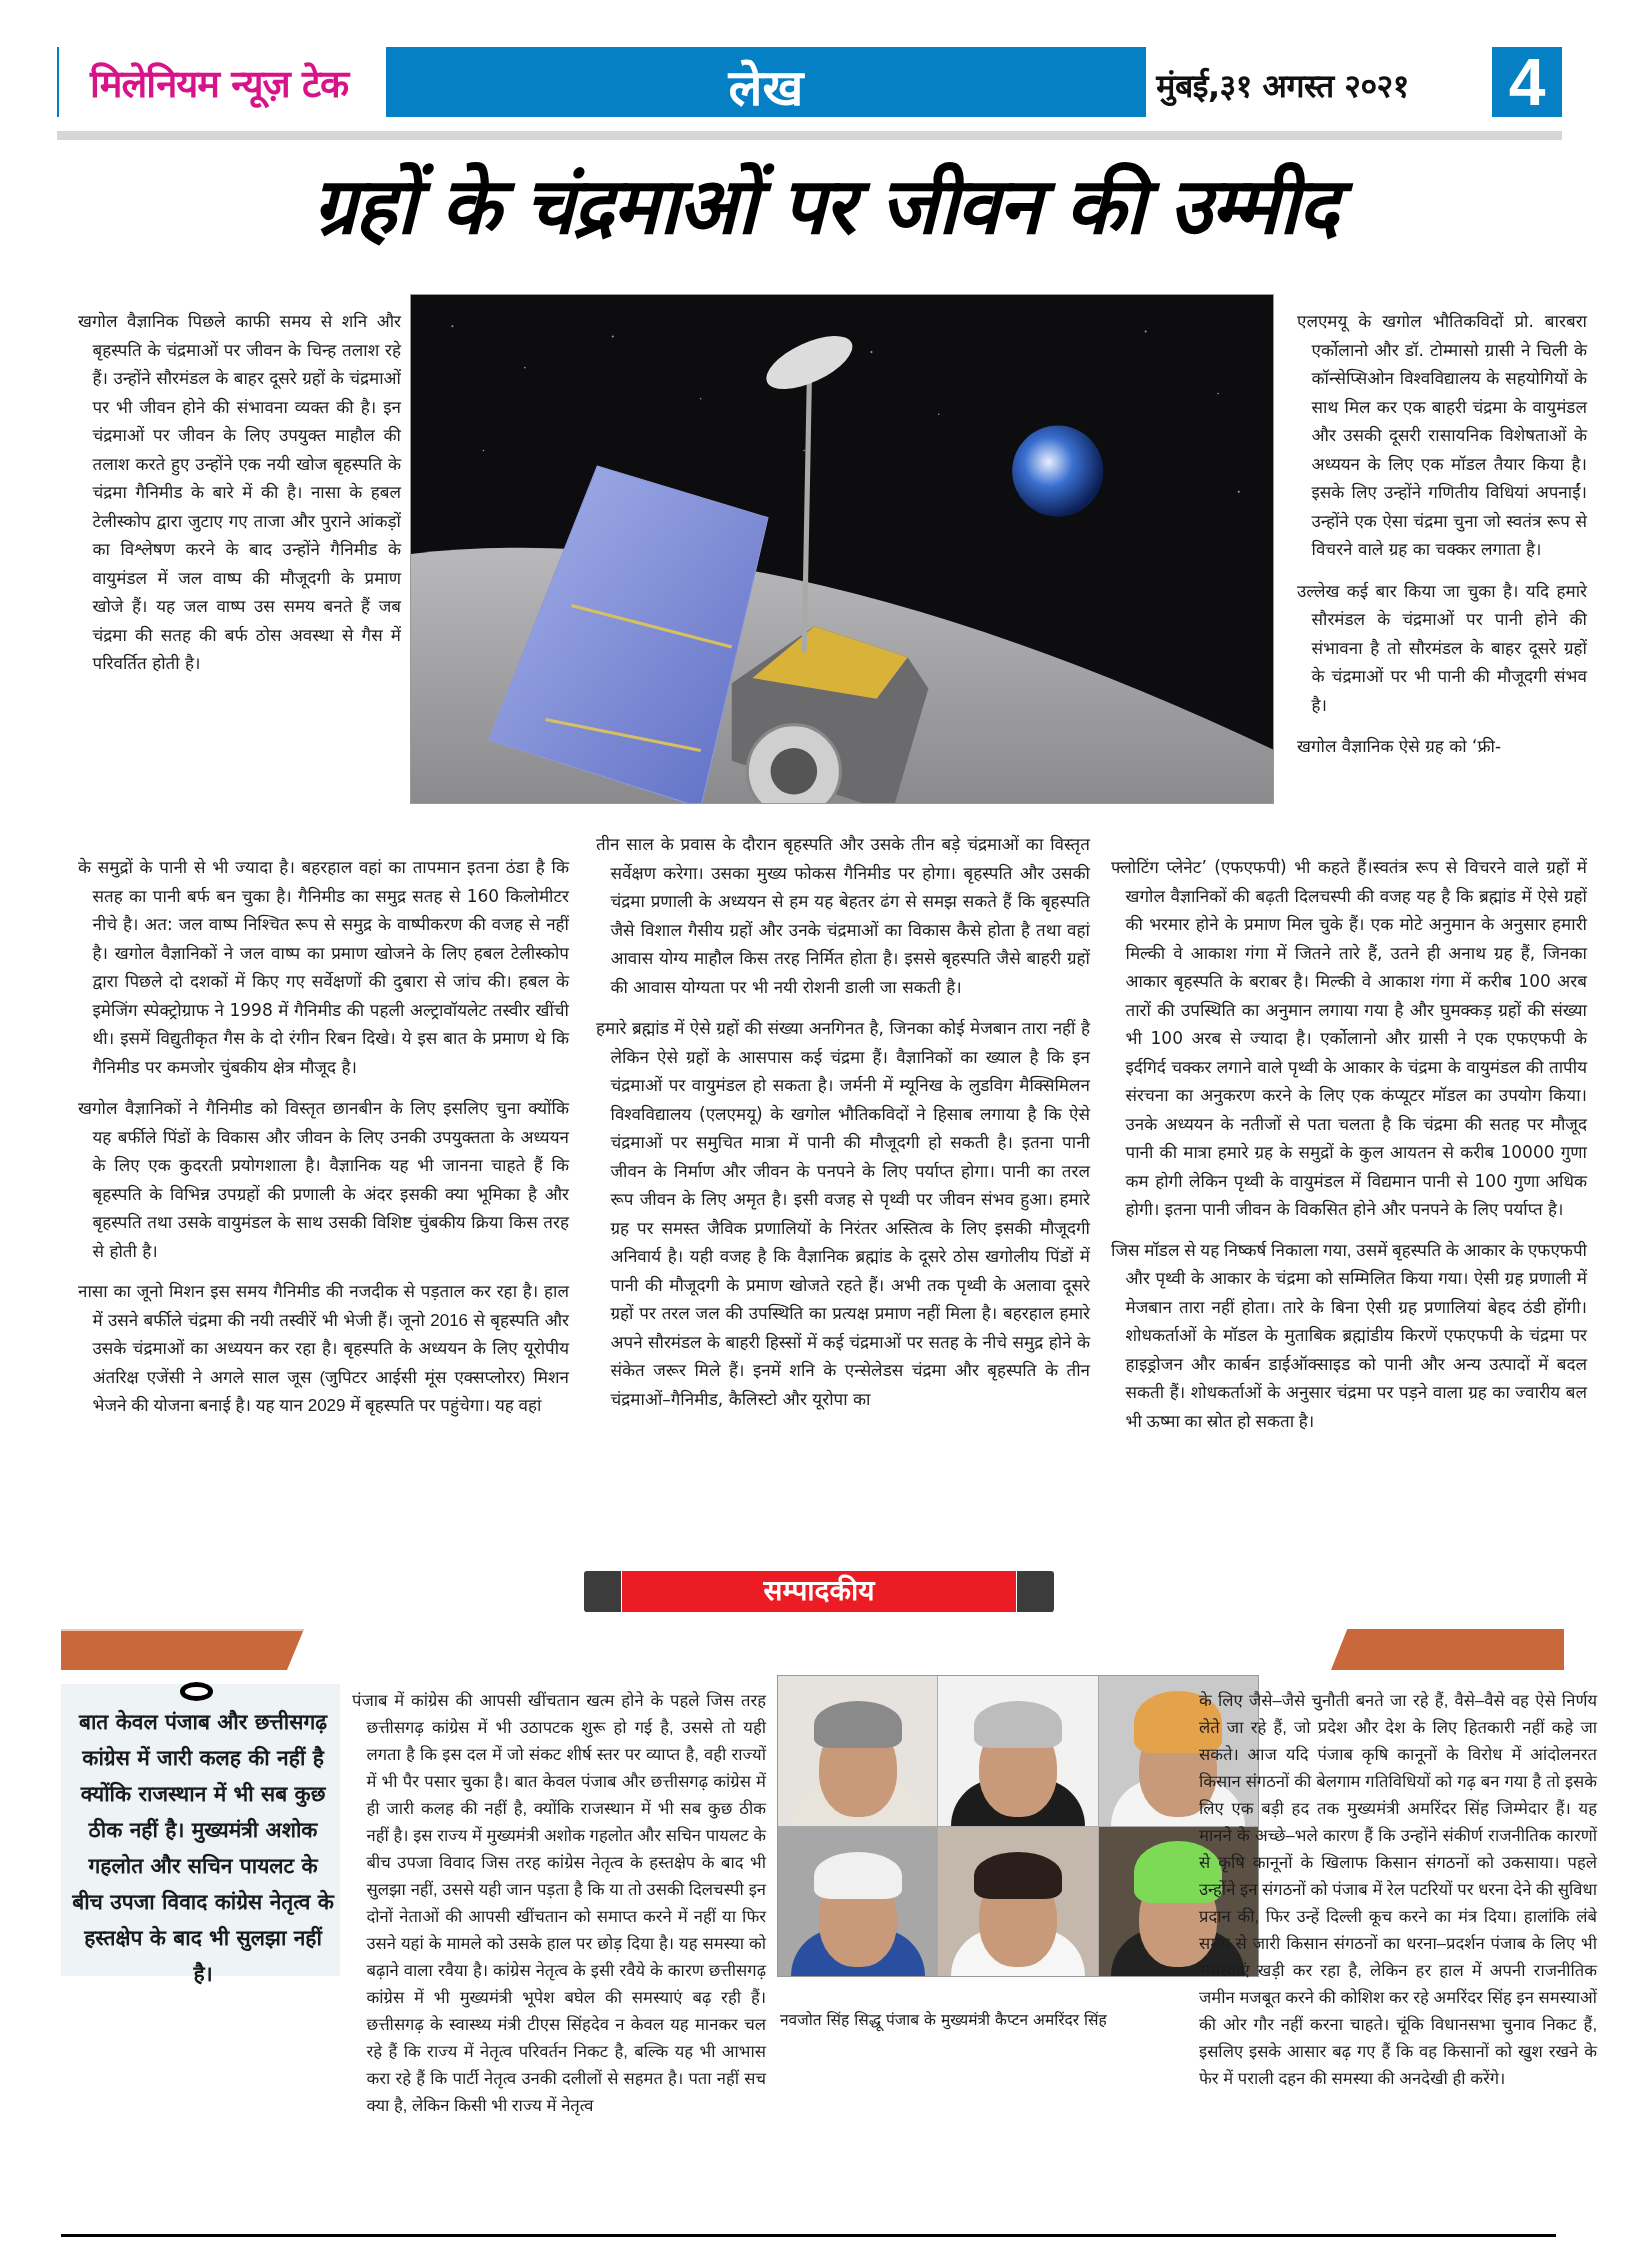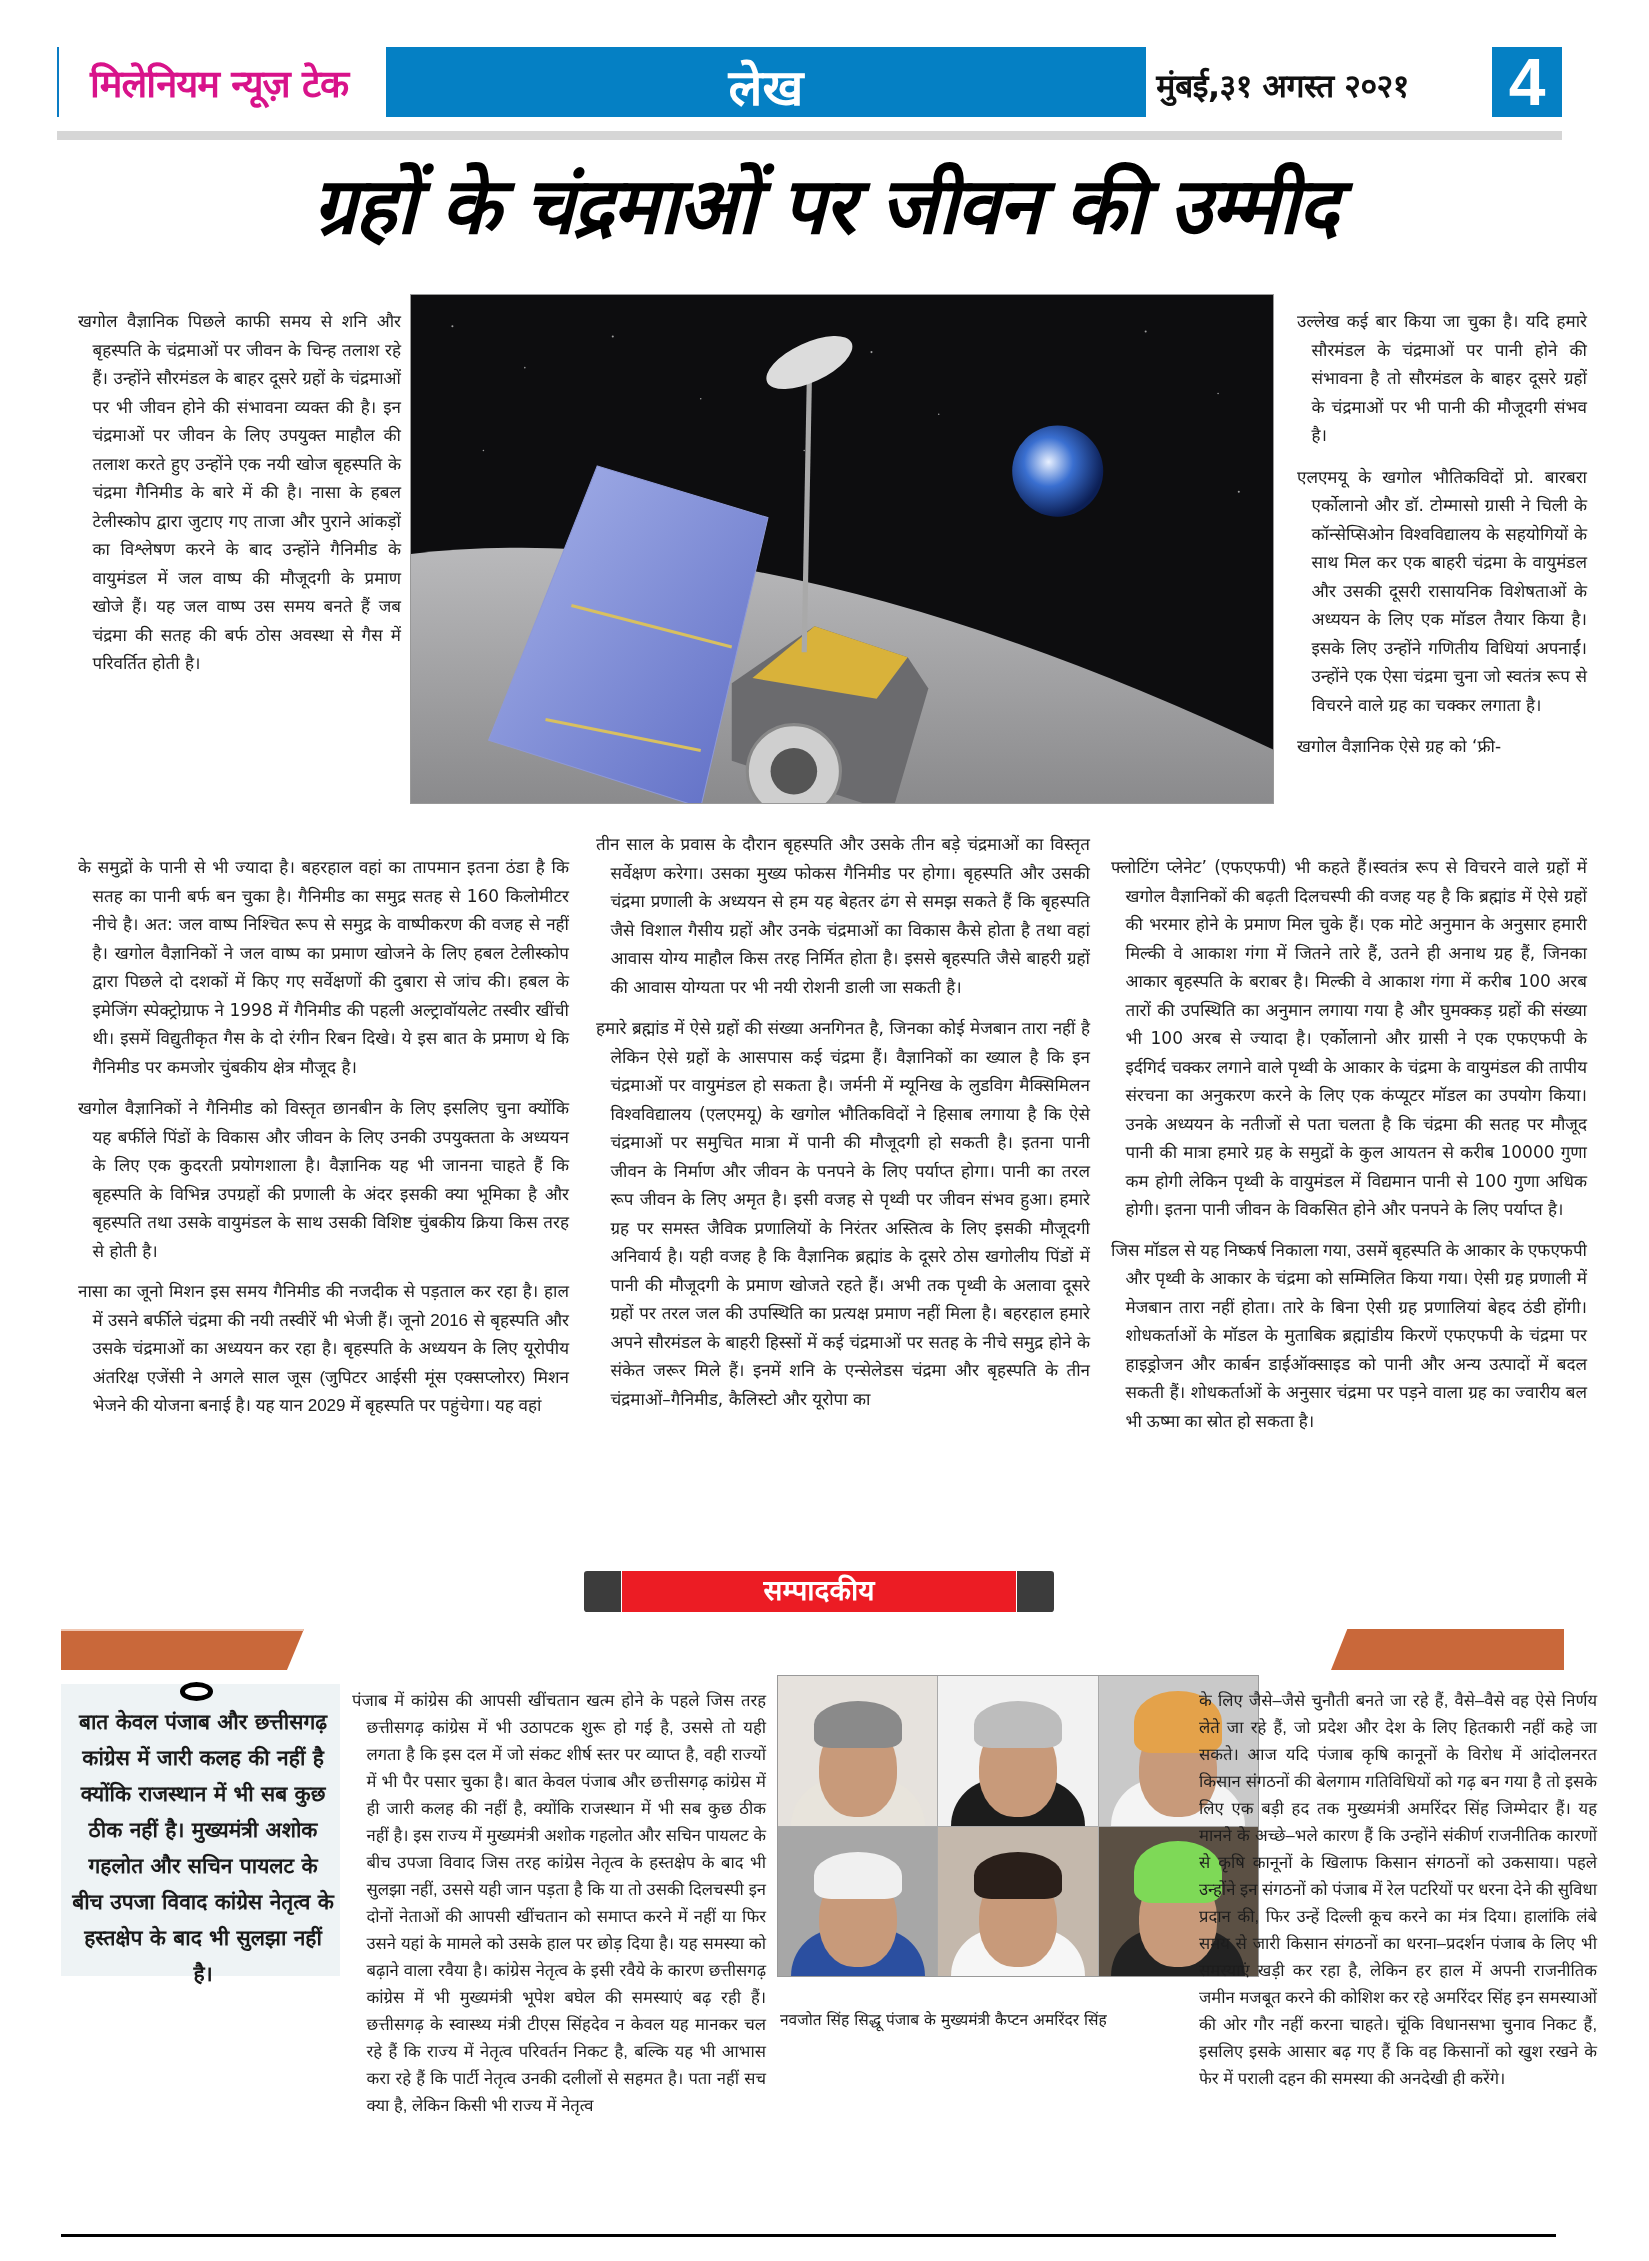--- a/index.html
+++ b/index.html
@@ -129,22 +129,22 @@
   <p>खगोल वैज्ञानिकों ने गैनिमीड को विस्तृत छानबीन के लिए इसलिए चुना क्योंकि यह बर्फीले पिंडों के विकास और जीवन के लिए उनकी उपयुक्तता के अध्ययन के लिए एक कुदरती प्रयोगशाला है। वैज्ञानिक यह भी जानना चाहते हैं कि बृहस्पति के विभिन्न उपग्रहों की प्रणाली के अंदर इसकी क्या भूमिका है और बृहस्पति तथा उसके वायुमंडल के साथ उसकी विशिष्ट चुंबकीय क्रिया किस तरह से होती है।</p>
   <p class="cond">नासा का जूनो मिशन इस समय गैनिमीड की नजदीक से पड़ताल कर रहा है। हाल में उसने बर्फीले चंद्रमा की नयी तस्वीरें भी भेजी हैं। जूनो 2016 से बृहस्पति और उसके चंद्रमाओं का अध्ययन कर रहा है। बृहस्पति के अध्ययन के लिए यूरोपीय अंतरिक्ष एजेंसी ने अगले साल जूस (जुपिटर आईसी मूंस एक्सप्लोरर) मिशन भेजने की योजना बनाई है। यह यान 2029 में बृहस्पति पर पहुंचेगा। यह वहां</p>
 </div>
 
 <div class="txt" style="left:596px; top:817px; width:494px;">
   <p>तीन साल के प्रवास के दौरान बृहस्पति और उसके तीन बड़े चंद्रमाओं का विस्तृत सर्वेक्षण करेगा। उसका मुख्य फोकस गैनिमीड पर होगा। बृहस्पति और उसकी चंद्रमा प्रणाली के अध्ययन से हम यह बेहतर ढंग से समझ सकते हैं कि बृहस्पति जैसे विशाल गैसीय ग्रहों और उनके चंद्रमाओं का विकास कैसे होता है तथा वहां आवास योग्य माहौल किस तरह निर्मित होता है। इससे बृहस्पति जैसे बाहरी ग्रहों की आवास योग्यता पर भी नयी रोशनी डाली जा सकती है।</p>
   <p>हमारे ब्रह्मांड में ऐसे ग्रहों की संख्या अनगिनत है, जिनका कोई मेजबान तारा नहीं है लेकिन ऐसे ग्रहों के आसपास कई चंद्रमा हैं। वैज्ञानिकों का ख्याल है कि इन चंद्रमाओं पर वायुमंडल हो सकता है। जर्मनी में म्यूनिख के लुडविग मैक्सिमिलन विश्वविद्यालय (एलएमयू) के खगोल भौतिकविदों ने हिसाब लगाया है कि ऐसे चंद्रमाओं पर समुचित मात्रा में पानी की मौजूदगी हो सकती है। इतना पानी जीवन के निर्माण और जीवन के पनपने के लिए पर्याप्त होगा। पानी का तरल रूप जीवन के लिए अमृत है। इसी वजह से पृथ्वी पर जीवन संभव हुआ। हमारे ग्रह पर समस्त जैविक प्रणालियों के निरंतर अस्तित्व के लिए इसकी मौजूदगी अनिवार्य है। यही वजह है कि वैज्ञानिक ब्रह्मांड के दूसरे ठोस खगोलीय पिंडों में पानी की मौजूदगी के प्रमाण खोजते रहते हैं। अभी तक पृथ्वी के अलावा दूसरे ग्रहों पर तरल जल की उपस्थिति का प्रत्यक्ष प्रमाण नहीं मिला है। बहरहाल हमारे अपने सौरमंडल के बाहरी हिस्सों में कई चंद्रमाओं पर सतह के नीचे समुद्र होने के संकेत जरूर मिले हैं। इनमें शनि के एन्सेलेडस चंद्रमा और बृहस्पति के तीन चंद्रमाओं–गैनिमीड, कैलिस्टो और यूरोपा का</p>
 </div>
 
 <div class="txt" style="left:1297px; top:294px; width:290px;">
+  <p>एलएमयू के खगोल भौतिकविदों प्रो. बारबरा एर्कोलानो और डॉ. टोम्मासो ग्रासी ने चिली के कॉन्सेप्सिओन विश्वविद्यालय के सहयोगियों के साथ मिल कर एक बाहरी चंद्रमा के वायुमंडल और उसकी दूसरी रासायनिक विशेषताओं के अध्ययन के लिए एक मॉडल तैयार किया है। इसके लिए उन्होंने गणितीय विधियां अपनाईं। उन्होंने एक ऐसा चंद्रमा चुना जो स्वतंत्र रूप से विचरने वाले ग्रह का चक्कर लगाता है।</p>
   <p>उल्लेख कई बार किया जा चुका है। यदि हमारे सौरमंडल के चंद्रमाओं पर पानी होने की संभावना है तो सौरमंडल के बाहर दूसरे ग्रहों के चंद्रमाओं पर भी पानी की मौजूदगी संभव है।</p>
-  <p>एलएमयू के खगोल भौतिकविदों प्रो. बारबरा एर्कोलानो और डॉ. टोम्मासो ग्रासी ने चिली के कॉन्सेप्सिओन विश्वविद्यालय के सहयोगियों के साथ मिल कर एक बाहरी चंद्रमा के वायुमंडल और उसकी दूसरी रासायनिक विशेषताओं के अध्ययन के लिए एक मॉडल तैयार किया है। इसके लिए उन्होंने गणितीय विधियां अपनाईं। उन्होंने एक ऐसा चंद्रमा चुना जो स्वतंत्र रूप से विचरने वाले ग्रह का चक्कर लगाता है।</p>
   <p>खगोल वैज्ञानिक ऐसे ग्रह को ‘फ्री-</p>
 </div>
 
 <div class="txt" style="left:1111px; top:840px; width:476px;">
   <p>फ्लोटिंग प्लेनेट’ (एफएफपी) भी कहते हैं।स्वतंत्र रूप से विचरने वाले ग्रहों में खगोल वैज्ञानिकों की बढ़ती दिलचस्पी की वजह यह है कि ब्रह्मांड में ऐसे ग्रहों की भरमार होने के प्रमाण मिल चुके हैं। एक मोटे अनुमान के अनुसार हमारी मिल्की वे आकाश गंगा में जितने तारे हैं, उतने ही अनाथ ग्रह हैं, जिनका आकार बृहस्पति के बराबर है। मिल्की वे आकाश गंगा में करीब 100 अरब तारों की उपस्थिति का अनुमान लगाया गया है और घुमक्कड़ ग्रहों की संख्या भी 100 अरब से ज्यादा है। एर्कोलानो और ग्रासी ने एक एफएफपी के इर्दगिर्द चक्कर लगाने वाले पृथ्वी के आकार के चंद्रमा के वायुमंडल की तापीय संरचना का अनुकरण करने के लिए एक कंप्यूटर मॉडल का उपयोग किया। उनके अध्ययन के नतीजों से पता चलता है कि चंद्रमा की सतह पर मौजूद पानी की मात्रा हमारे ग्रह के समुद्रों के कुल आयतन से करीब 10000 गुणा कम होगी लेकिन पृथ्वी के वायुमंडल में विद्यमान पानी से 100 गुणा अधिक होगी। इतना पानी जीवन के विकसित होने और पनपने के लिए पर्याप्त है।</p>
   <p class="cond">जिस मॉडल से यह निष्कर्ष निकाला गया, उसमें बृहस्पति के आकार के एफएफपी और पृथ्वी के आकार के चंद्रमा को सम्मिलित किया गया। ऐसी ग्रह प्रणाली में मेजबान तारा नहीं होता। तारे के बिना ऐसी ग्रह प्रणालियां बेहद ठंडी होंगी। शोधकर्ताओं के मॉडल के मुताबिक ब्रह्मांडीय किरणें एफएफपी के चंद्रमा पर हाइड्रोजन और कार्बन डाईऑक्साइड को पानी और अन्य उत्पादों में बदल सकती हैं। शोधकर्ताओं के अनुसार चंद्रमा पर पड़ने वाला ग्रह का ज्वारीय बल भी ऊष्मा का स्रोत हो सकता है।</p>
 </div>
 
 <div class="ed-banner">
   <div class="cap-l"></div>

